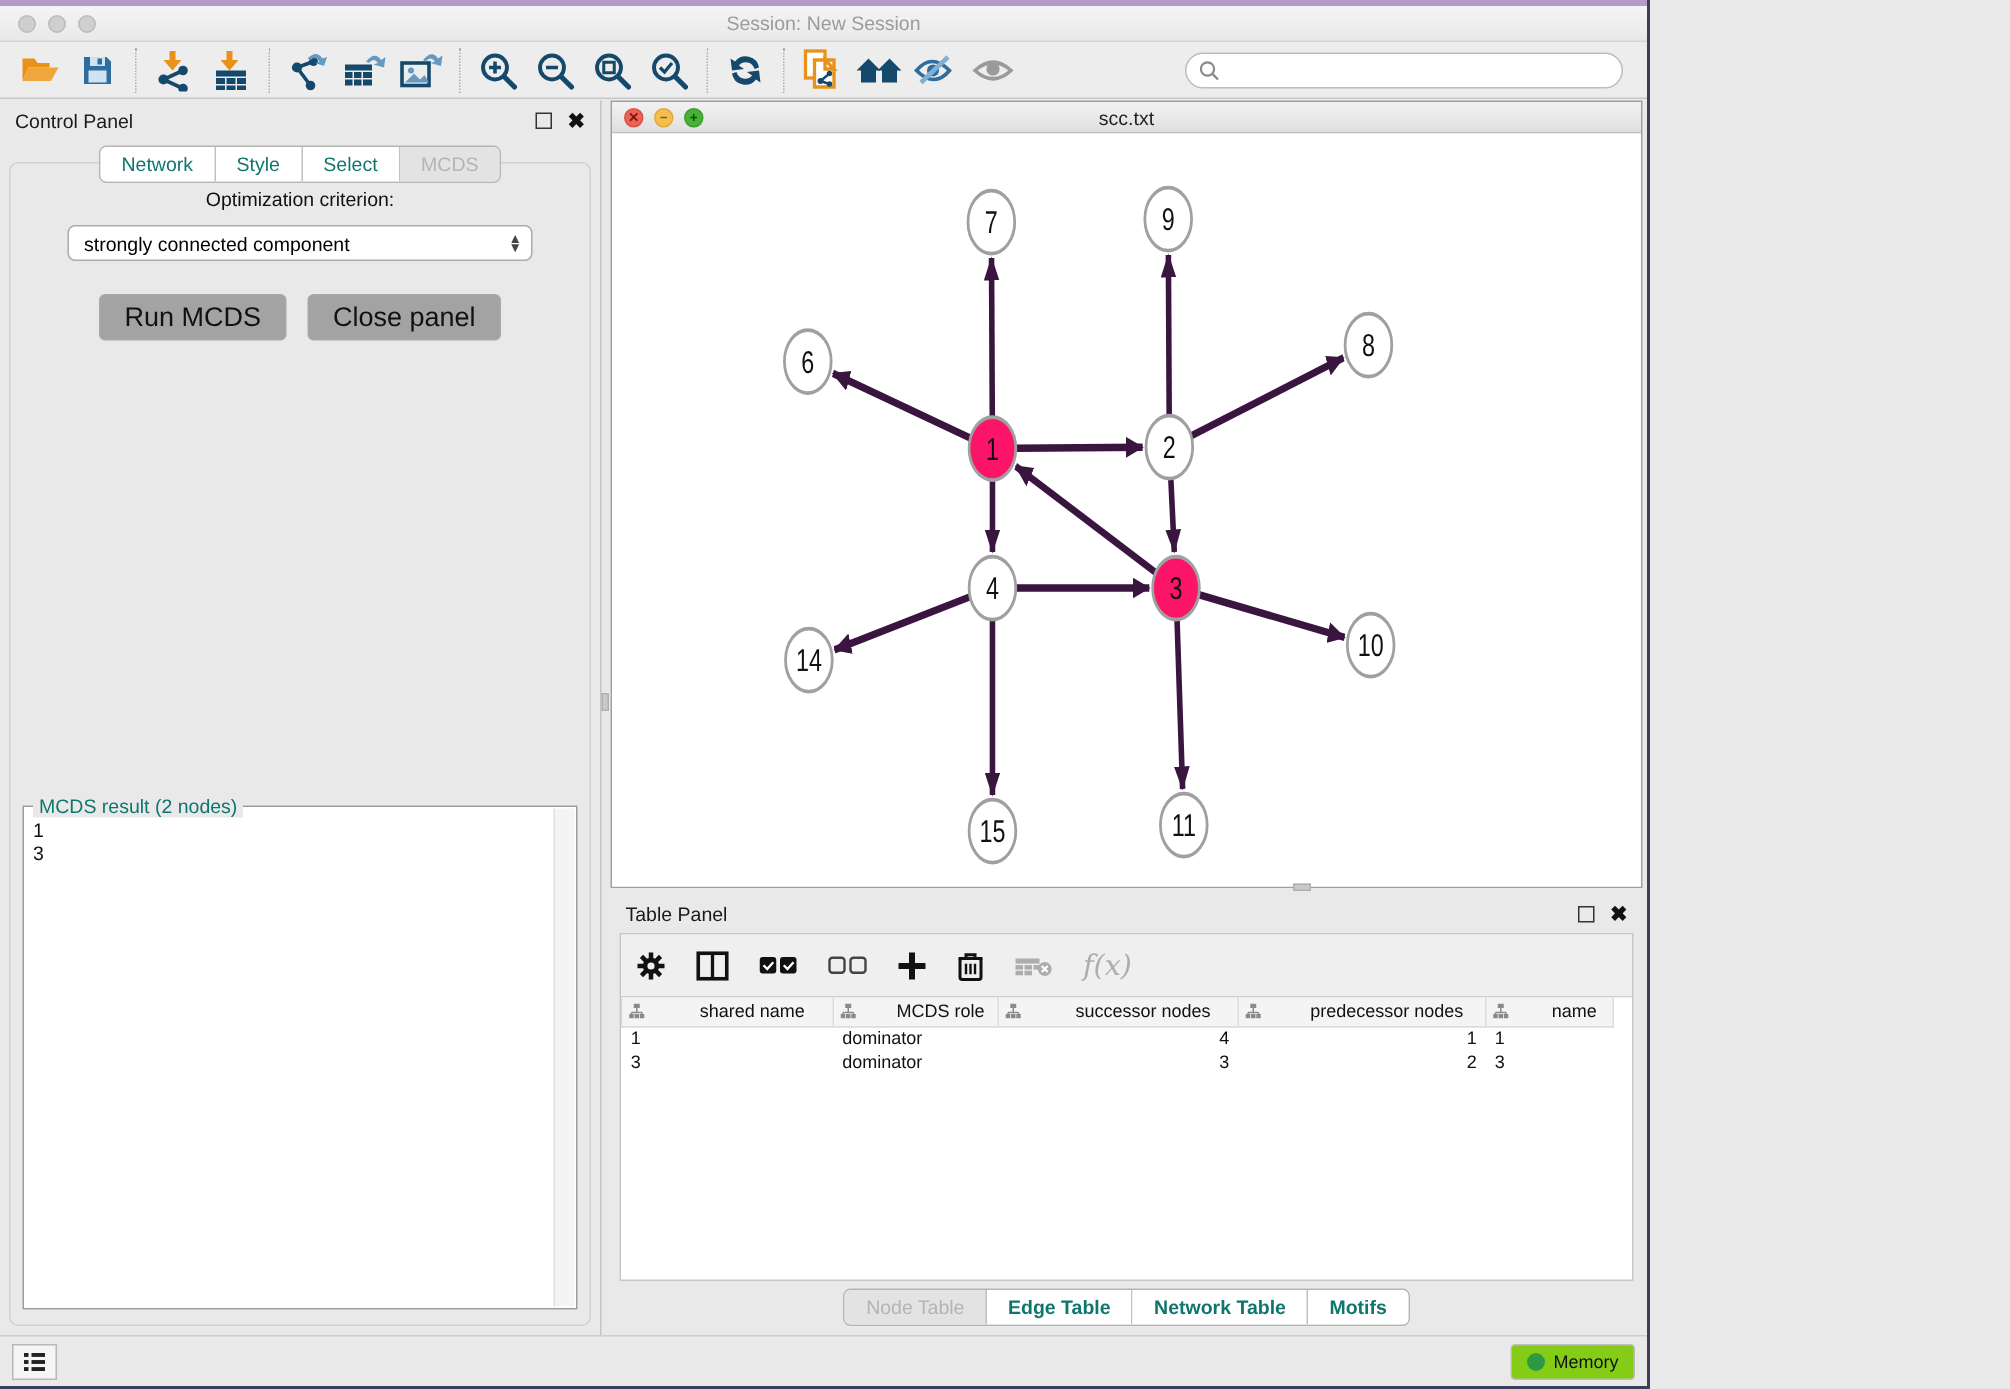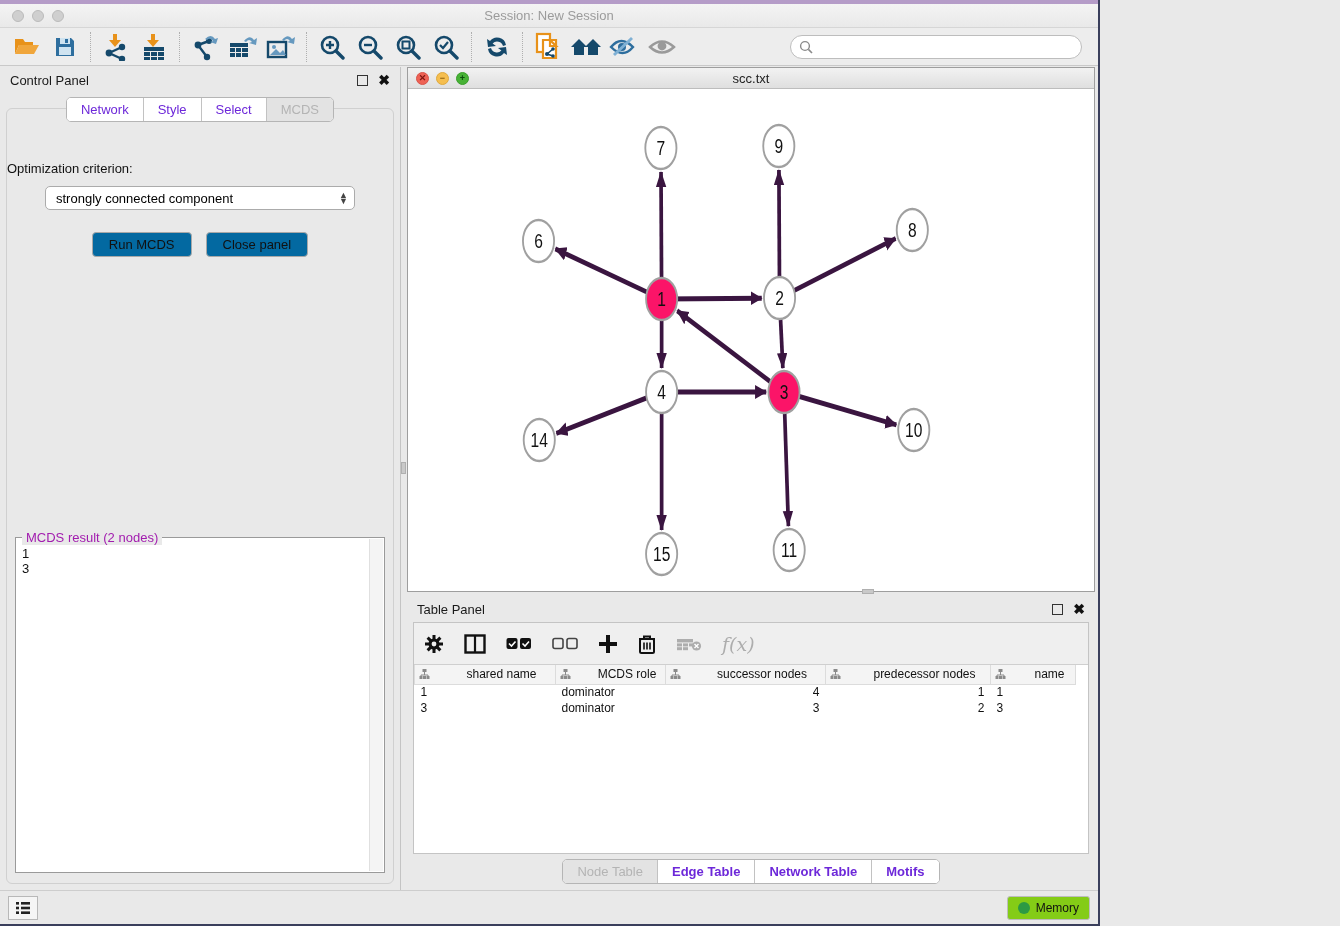--- a/index.html
+++ b/index.html
@@ -25,31 +25,31 @@
   .main { position:absolute; top:67px; left:0; right:0; bottom:34px; }
 
   
   .control-panel { position:absolute; left:0; top:0; width:401px; bottom:0; background:#E9E9E9; border-right:1px solid #C4C4C4; }
   .panel-header { height:26px; display:flex; align-items:center; padding:0 10px; font-size:13px; color:#1a1a1a; }
   .panel-header .spacer { flex:1; }
   .float-icon { width:11px; height:11px; border:1.5px solid #333; margin-right:10px; }
   .close-icon { font-size:14px; font-weight:bold; color:#111; line-height:1; }
   .seg-tabs { display:flex; justify-content:center; margin-top:4px; position:relative; z-index:2; }
   .seg-group { display:flex; border:1px solid #B5B5B5; border-radius:5px; overflow:hidden; background:#fff; }
-  .seg { padding:4px 14px; font-size:13px; color:#6d28d9; background:#fff; border-right:1px solid #C2C2C2; cursor:default; }
+  .seg { padding:4px 14px; font-size:13px; color:#0f766e; background:#fff; border-right:1px solid #C2C2C2; cursor:default; }
   .seg:last-child { border-right:none; }
   .seg.selected { background:#E3E3E3; color:#B4B4B4; }
   .cp-content { position:absolute; left:6px; right:6px; top:41px; bottom:6px; border:1px solid #D0D0D0; border-radius:6px; background:#E9E9E9; }
-  .opt-label { text-align:left; font-size:13px; margin-top:52px; color:#111; }
+  .opt-label { text-align:center; font-size:13px; margin-top:16px; color:#111; }
   .combo { margin:10px auto 0; width:310px; height:24px; background:#fff; border:1px solid #ABABAB; border-radius:5px; display:flex; align-items:center; padding:0 6px 0 10px; font-size:13px; }
   .combo .chevrons { margin-left:auto; display:flex; flex-direction:column; line-height:6px; font-size:9px; color:#444; }
   .btn-row { display:flex; justify-content:center; gap:14px; margin-top:22px; }
-  .mac-btn { background:#0369a1; border:1px solid #A8A8A8; border-radius:4px; font-size:13px; padding:4px 16px; color:#111; }
+  .mac-btn { background:#a3a3a3; border:1px solid #A8A8A8; border-radius:4px; font-size:18px; padding:4px 16px; color:#111; }
   .result-group { position:absolute; left:8px; right:8px; top:428px; bottom:10px; border:1px solid #9A9A9A; background:#fff; }
-  .result-legend { position:absolute; top:-8px; left:6px; background:#E9E9E9; padding:0 4px; font-size:13px; color:#a21caf; }
+  .result-legend { position:absolute; top:-8px; left:6px; background:#E9E9E9; padding:0 4px; font-size:13px; color:#0f766e; }
   .result-body { position:absolute; inset:8px 15px 2px 6px; font-size:13px; color:#111; white-space:pre-line; }
   .result-scroll { position:absolute; top:1px; bottom:1px; right:1px; width:14px; background:#F4F4F4; border-left:1px solid #E0E0E0; }
 
   
   .net-window { position:absolute; left:407px; top:0px; right:3px; height:525px; border:1px solid #9E9E9E; background:#fff; }
   .net-titlebar { height:21px; background:linear-gradient(#F2F2F2,#DFDFDF); border-bottom:1px solid #BDBDBD; display:flex; align-items:center; position:relative; }
   .net-lights { display:flex; gap:7px; margin-left:8px; }
   .nl { width:13px; height:13px; border-radius:50%; font-size:9px; font-weight:bold; display:flex; align-items:center; justify-content:center; line-height:1; }
   .nl.red { background:#EE6255; color:#7E1510; border:1px solid #D95349; }
   .nl.yellow { background:#F5BE4F; color:#8A5D0B; border:1px solid #DFA93D; }

